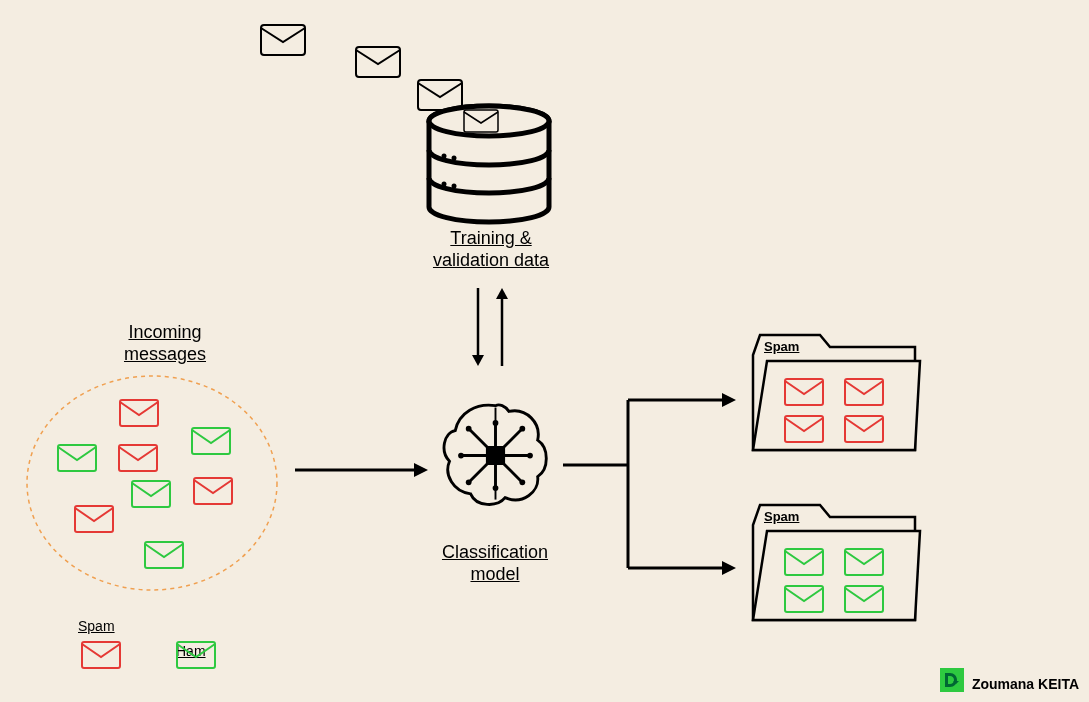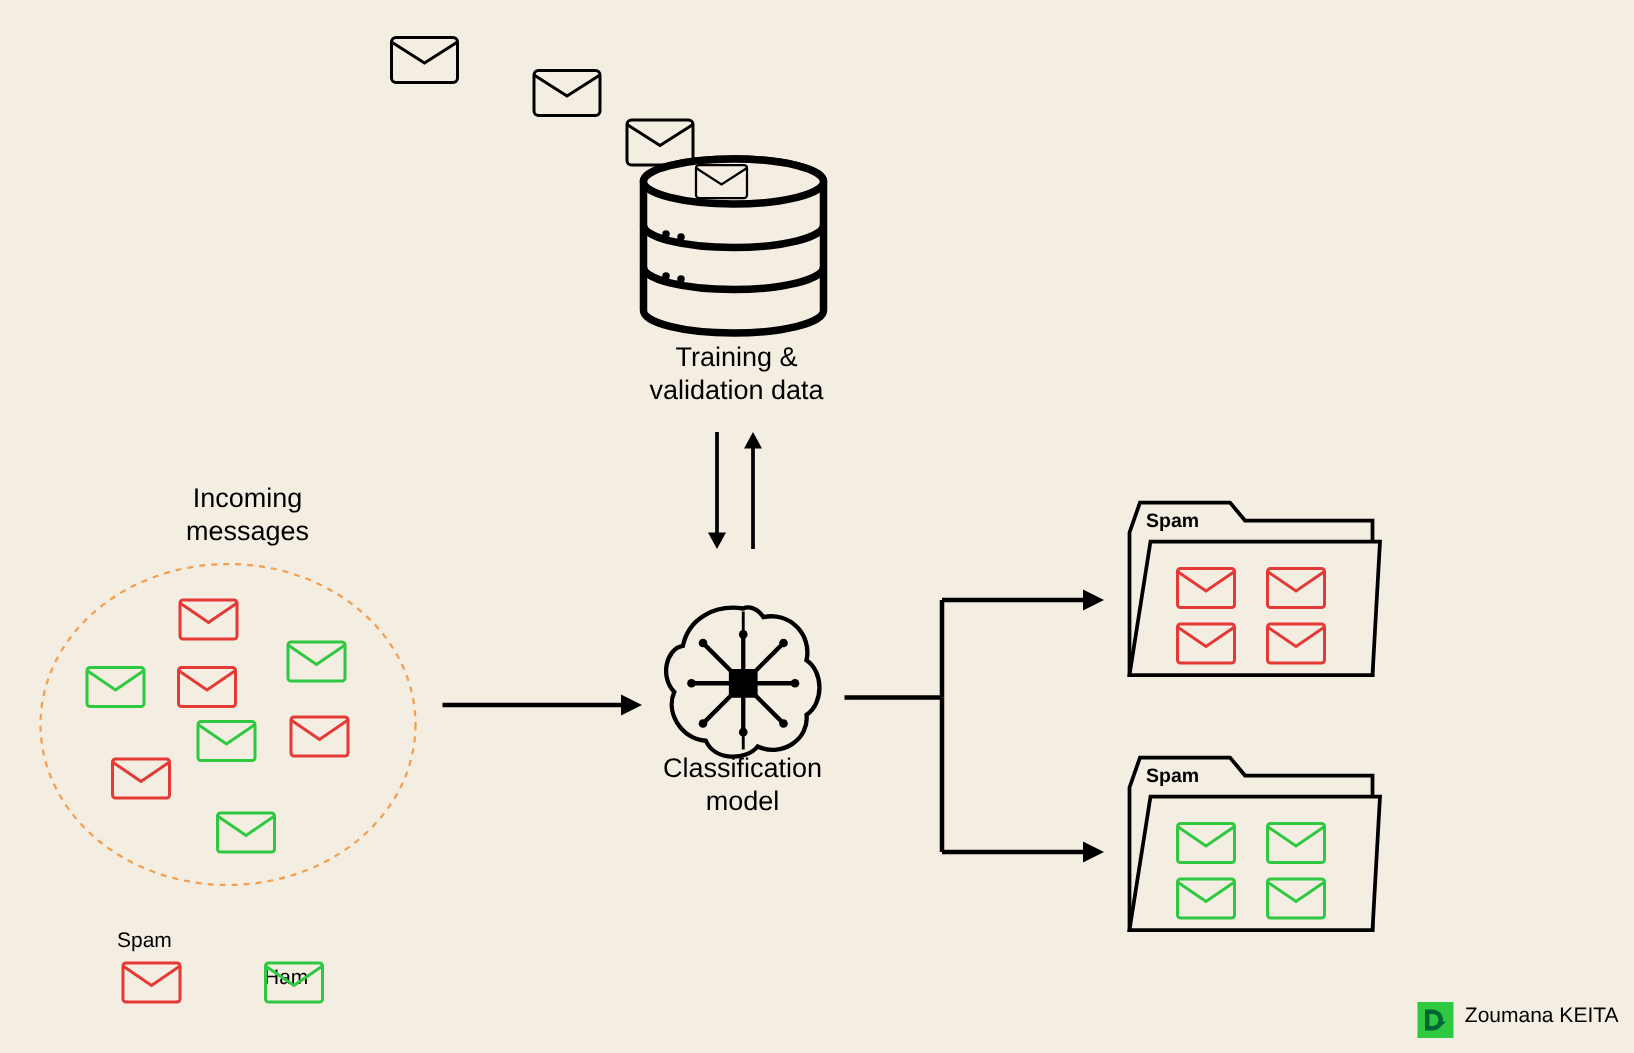--- a/index.html
+++ b/index.html
@@ -11,36 +11,38 @@
     height: 702px;
     position: relative;
     overflow: hidden;
   }
   .label {
     position: absolute;
     text-align: center;
     font-size: 18px;
     color: #000;
     line-height: 1.2;
+    text-decoration: underline;
   }
   .small-label {
     font-size: 14px;
   }
   .bold-label {
     font-weight: 600;
     font-size: 13px;
   }
   .attribution {
     position: absolute;
     bottom: 10px;
     right: 10px;
     display: flex;
-    align-items: flex-start;
+    align-items: flex-end;
     gap: 8px;
     font-size: 14px;
+    font-weight: bold;
   }
   .logo-square {
     width: 24px;
     height: 24px;
     background: #2ec940;
     display: flex;
     align-items: center;
     justify-content: center;
   }
   svg.pos {
@@ -172,21 +174,21 @@
       <circle cx="60" cy="94" r="3"></circle>
     <circle cx="24" cy="60" r="3"></circle>
       <circle cx="96" cy="60" r="3"></circle>
     <circle cx="32" cy="32" r="3"></circle>
       <circle cx="88" cy="32" r="3"></circle>
     <circle cx="32" cy="88" r="3"></circle>
       <circle cx="88" cy="88" r="3"></circle>
   </g>
 </svg>
 
-<div class="label" style="left:430px; top:502px; width:130px;"><span style="white-space: pre-line;">Classification
+<div class="label" style="left:430px; top:542px; width:130px;"><span style="white-space: pre-line;">Classification
 model</span></div>
 
 <svg class="pos" style="left:558px; top:370px;" width="190" height="220">
 
   <line x1="5" y1="95" x2="70" y2="95" stroke="#000" stroke-width="3"></line>
 
   <line x1="70" y1="95" x2="70" y2="30" stroke="#000" stroke-width="3"></line>
   <line x1="70" y1="30" x2="170" y2="30" stroke="#000" stroke-width="3"></line>
   <path d="M178 30 L164 23 L164 37 Z" fill="#000"></path>
 

